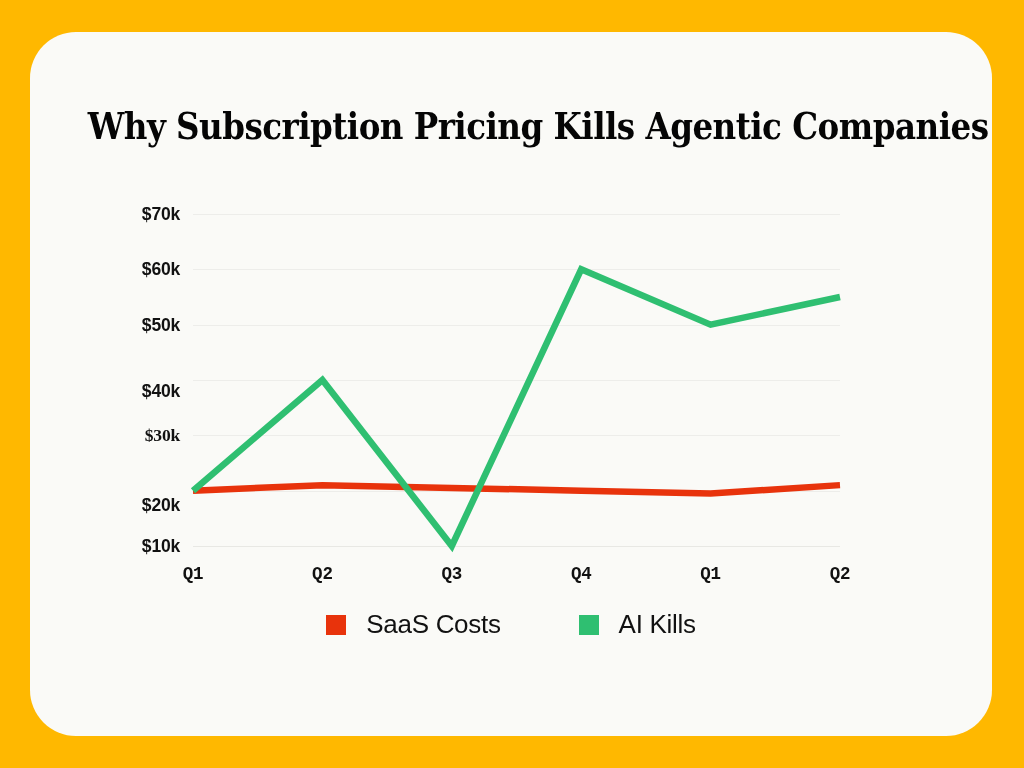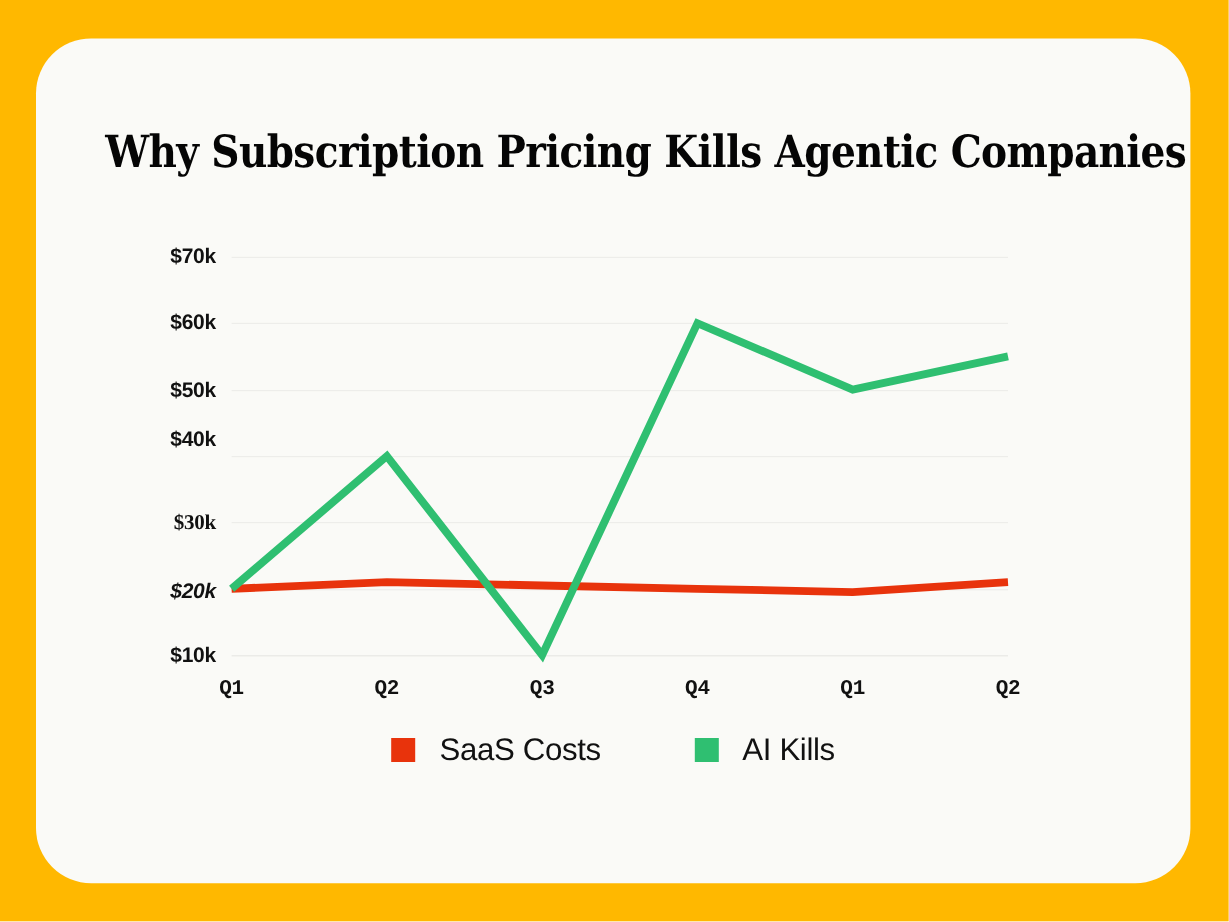--- a/index.html
+++ b/index.html
@@ -166,23 +166,23 @@
             <div class="axis-baseline" style="top: 332px;"></div>
             <div class="gridline" style="top: 276.667px;"></div>
             <div class="gridline" style="top: 221.333px;"></div>
             <div class="gridline" style="top: 166px;"></div>
             <div class="gridline" style="top: 110.667px;"></div>
             <div class="gridline" style="top: 55.3333px;"></div>
             <div class="gridline" style="top: 0px;"></div>
           </div>
         <div id="ylabel-layer">
             <div class="y-tick-label" style="top: 332px;">$10k</div>
-            <div class="y-tick-label" style="top: 279px; font-style: italic;">$20k</div>
+            <div class="y-tick-label" style="top: 291px;">$20k</div>
             <div class="y-tick-label" style="top: 221.333px; font-family: Liberation Serif, serif;">$30k</div>
-            <div class="y-tick-label" style="top: 152px;">$40k</div>
+            <div class="y-tick-label" style="top: 177px;">$40k</div>
             <div class="y-tick-label" style="top: 110.667px;">$50k</div>
             <div class="y-tick-label" style="top: 55.3333px; margin-left: 35px;">$60k</div>
             <div class="y-tick-label" style="top: 0px; margin-left: 46px;">$70k</div>
           </div>
         <div id="xlabel-layer">
             <div class="x-tick-label" style="left: 0px;">Q1</div>
             <div class="x-tick-label" style="left: 129.4px;">Q2</div>
             <div class="x-tick-label" style="left: 258.8px; text-align: right;">Q3</div>
             <div class="x-tick-label" style="left: 388.2px;">Q4</div>
             <div class="x-tick-label" style="left: 517.6px;">Q1</div>

